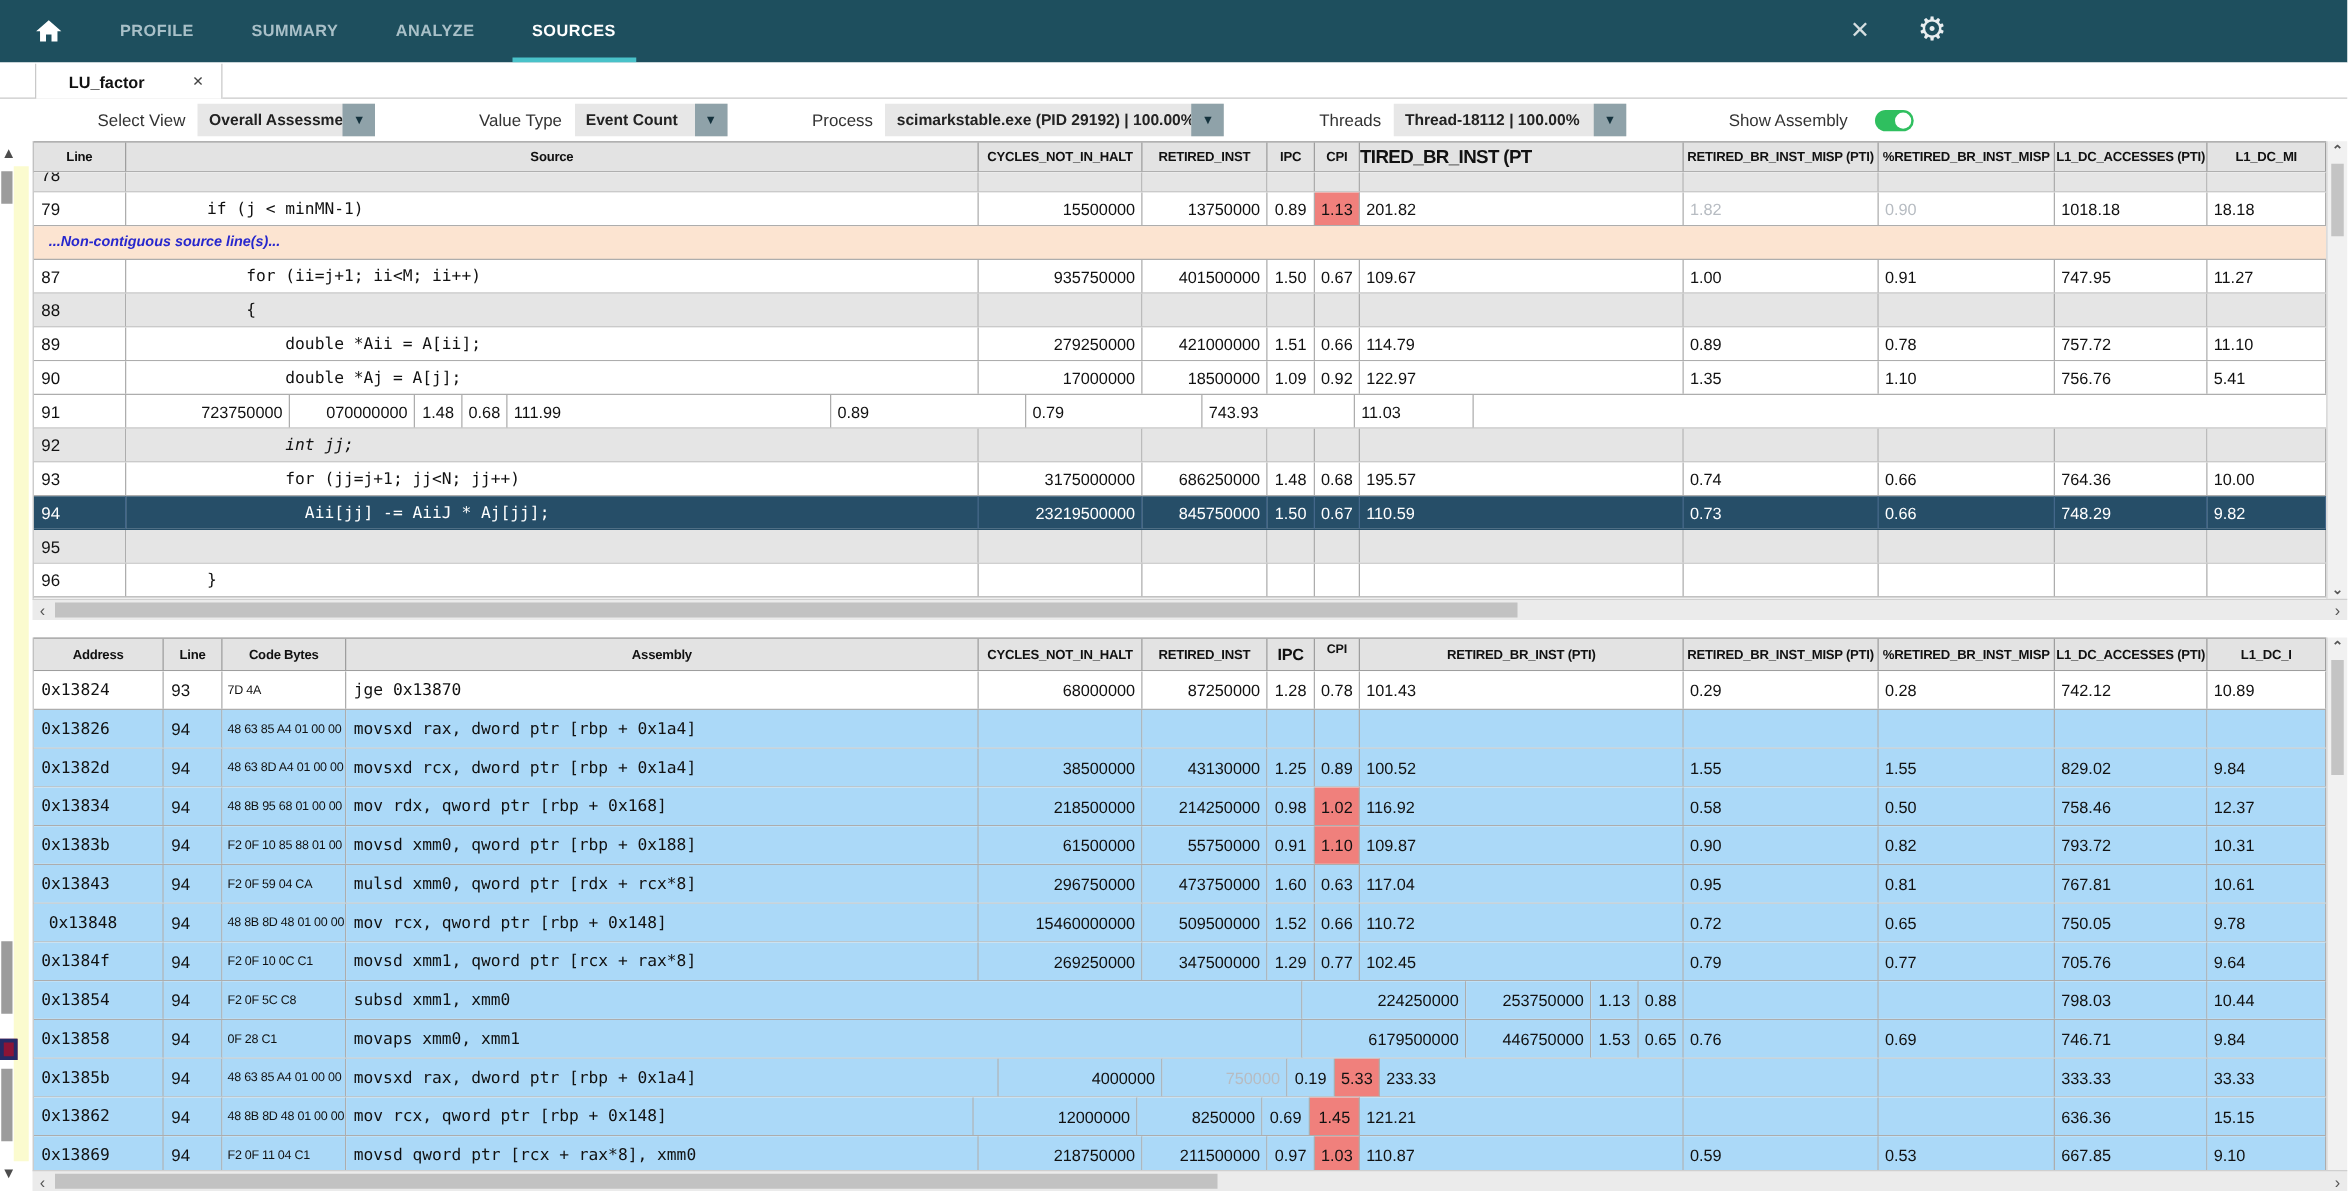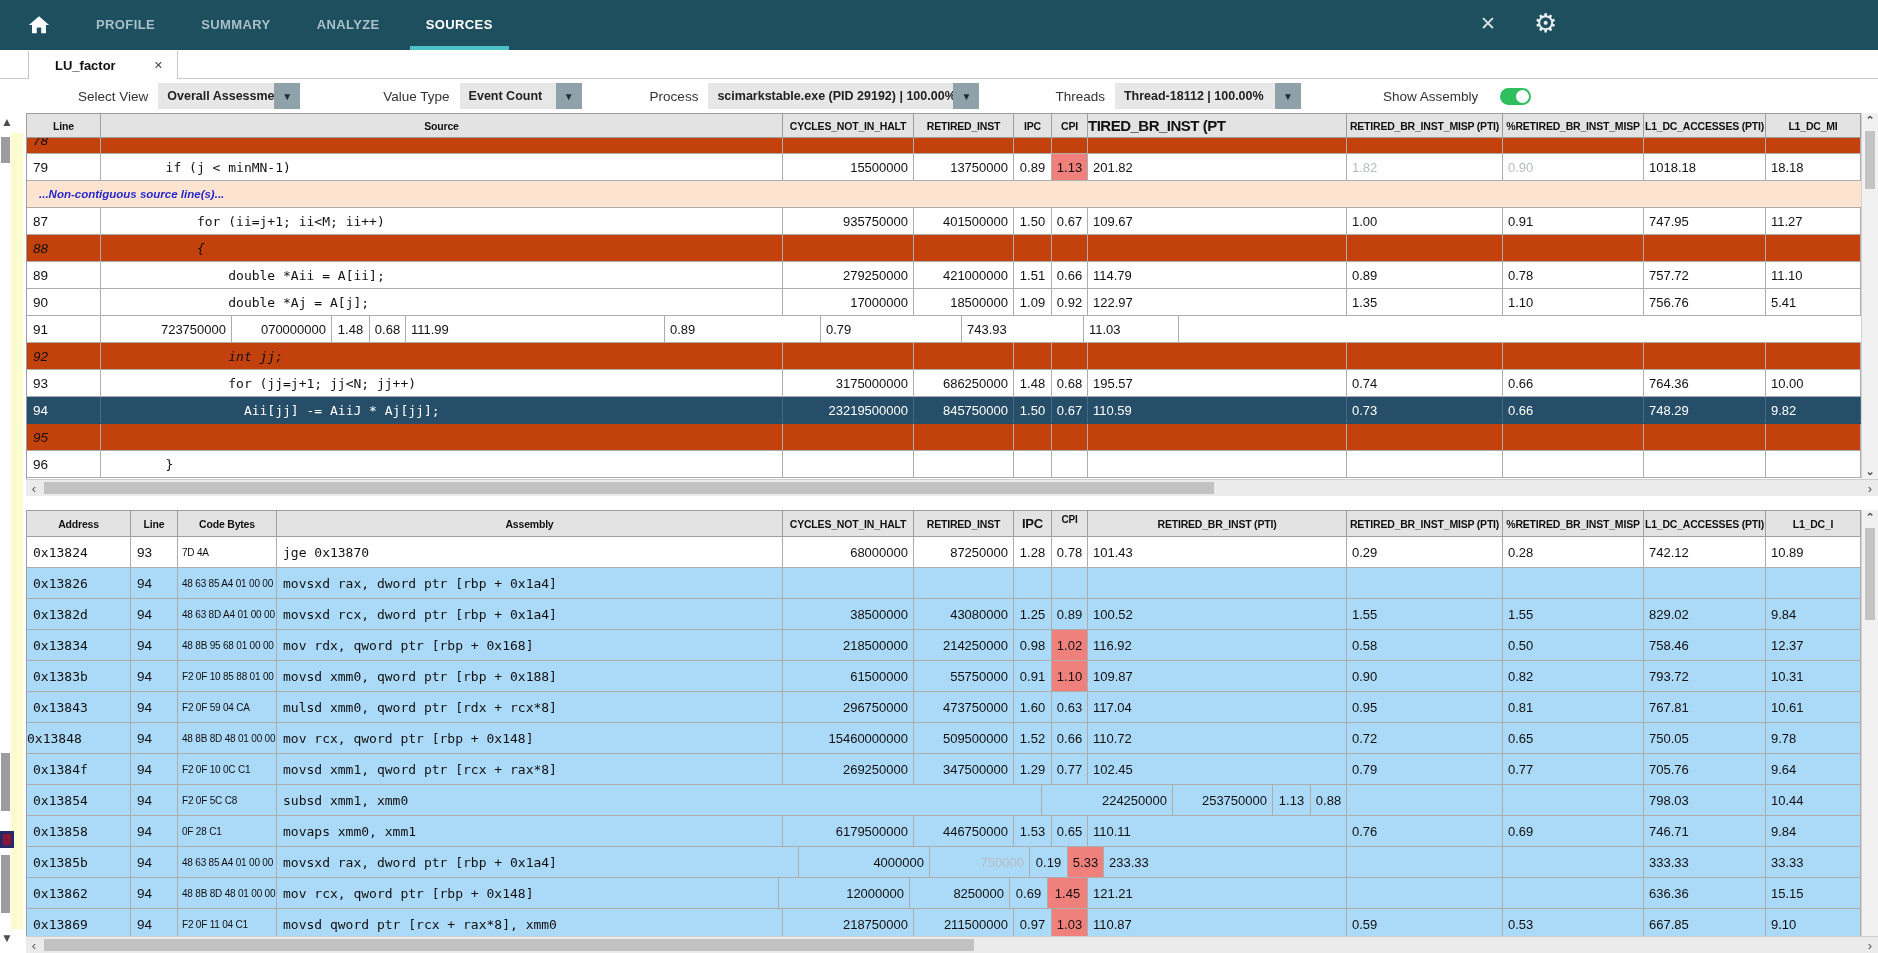--- a/index.html
+++ b/index.html
@@ -72,21 +72,21 @@
   .th.big-ipc { font-size:13px; }
 
   .rows { overflow:hidden; background:#fff; flex:1; min-height:0; }
   .rows-src { flex:none; height:341px; }
   .r { display:flex; height:27px; border-bottom:1px solid #adadad; background:#fff; }
   .rows-asm .r { height:31px; }
   .r.first { margin-top:-11px; }
   .c { border-right:1px solid #adadad; font-size:13px; color:#111; display:flex; align-items:center;
        overflow:hidden; white-space:pre; flex:none; }
   .c.flex { flex:1; }
-  .r.gray .c { background:#c2410c;font-style:italic; }
+  .r.gray .c { background:#e5e5e5; }
   .r.sel .c { background:#264e68; color:#fff; border-right-color:#44678a; }
   .r.sel { border-bottom-color:#264e68; }
   .r.nc { background:#fce4d1; }
   .r.nc .c { border-right:none; background:transparent; font-style:italic; font-weight:bold;
              color:#2727cd; font-size:11.5px; padding-left:12px; }
   .r.blue .c { background:#abd9f8; }
   .c.line { padding-left:6px; font-size:13.5px; }
   .c.code { font-family:"DejaVu Sans Mono", monospace; font-size:13px; padding-left:2px; }
   .c.bytes { font-size:10px; padding-left:4px; letter-spacing:-0.2px; }
   .c.num { justify-content:flex-end; padding-right:5px; }
@@ -412,21 +412,21 @@
                 <div class="c met" style="width: 141px;"></div>
                 <div class="c met" style="width: 122px;"></div>
                 <div class="c met" style="width: 95px;"></div>
               </div>
               <div class="r blue">
                 <div class="c code" style="width: 104px; padding-left: 6px;">0x1382d</div>
                 <div class="c line" style="width: 47px;">94</div>
                 <div class="c bytes" style="width: 99px;">48 63 8D A4 01 00 00</div>
                 <div class="c code flex" style="padding-left: 6px;">movsxd rcx, dword ptr [rbp + 0x1a4]</div>
                 <div class="c num" style="width: 131px;">38500000</div>
-                <div class="c num" style="width: 100px;">43080000</div>
+                <div class="c num" style="width: 100px;">43130000</div>
                 <div class="c ctr" style="width: 38px;">1.25</div>
                 <div class="c ctr" style="width: 36px;">0.89</div>
                 <div class="c met" style="width: 259px;">100.52</div>
                 <div class="c met" style="width: 156px;">1.55</div>
                 <div class="c met" style="width: 141px;">1.55</div>
                 <div class="c met" style="width: 122px;">829.02</div>
                 <div class="c met" style="width: 95px;">9.84</div>
               </div>
               <div class="r blue">
                 <div class="c code" style="width: 104px; padding-left: 6px;">0x13834</div>
@@ -467,21 +467,21 @@
                 <div class="c num" style="width: 100px;">473750000</div>
                 <div class="c ctr" style="width: 38px;">1.60</div>
                 <div class="c ctr" style="width: 36px;">0.63</div>
                 <div class="c met" style="width: 259px;">117.04</div>
                 <div class="c met" style="width: 156px;">0.95</div>
                 <div class="c met" style="width: 141px;">0.81</div>
                 <div class="c met" style="width: 122px;">767.81</div>
                 <div class="c met" style="width: 95px;">10.61</div>
               </div>
               <div class="r blue">
-                <div class="c code" style="width: 104px; padding-left: 0;">0x13848</div>
+                <div class="c code" style="width: 104px; padding-left: 12px;">0x13848</div>
                 <div class="c line" style="width: 47px;">94</div>
                 <div class="c bytes" style="width: 99px;">48 8B 8D 48 01 00 00</div>
                 <div class="c code flex" style="padding-left: 6px;">mov rcx, qword ptr [rbp + 0x148]</div>
                 <div class="c num" style="width: 131px;">15460000000</div>
                 <div class="c num" style="width: 100px;">509500000</div>
                 <div class="c ctr" style="width: 38px;">1.52</div>
                 <div class="c ctr" style="width: 36px;">0.66</div>
                 <div class="c met" style="width: 259px;">110.72</div>
                 <div class="c met" style="width: 156px;">0.72</div>
                 <div class="c met" style="width: 141px;">0.65</div>
@@ -519,21 +519,20 @@
               </div>
               <div class="r blue">
                 <div class="c code" style="width: 104px; padding-left: 6px;">0x13858</div>
                 <div class="c line" style="width: 47px;">94</div>
                 <div class="c bytes" style="width: 99px;">0F 28 C1</div>
                 <div class="c code flex" style="padding-left: 6px;">movaps xmm0, xmm1</div>
                 <div class="c num" style="width: 131px;">6179500000</div>
                 <div class="c num" style="width: 100px;">446750000</div>
                 <div class="c ctr" style="width: 38px;">1.53</div>
                 <div class="c ctr" style="width: 36px;">0.65</div>
-                <div class="c met" style="width: 259px;">110.11</div>
                 <div class="c met" style="width: 156px;">0.76</div>
                 <div class="c met" style="width: 141px;">0.69</div>
                 <div class="c met" style="width: 122px;">746.71</div>
                 <div class="c met" style="width: 95px;">9.84</div>
               </div>
               <div class="r blue">
                 <div class="c code" style="width: 104px; padding-left: 6px;">0x1385b</div>
                 <div class="c line" style="width: 47px;">94</div>
                 <div class="c bytes" style="width: 99px;">48 63 85 A4 01 00 00</div>
                 <div class="c code flex" style="padding-left: 6px;">movsxd rax, dword ptr [rbp + 0x1a4]</div>

